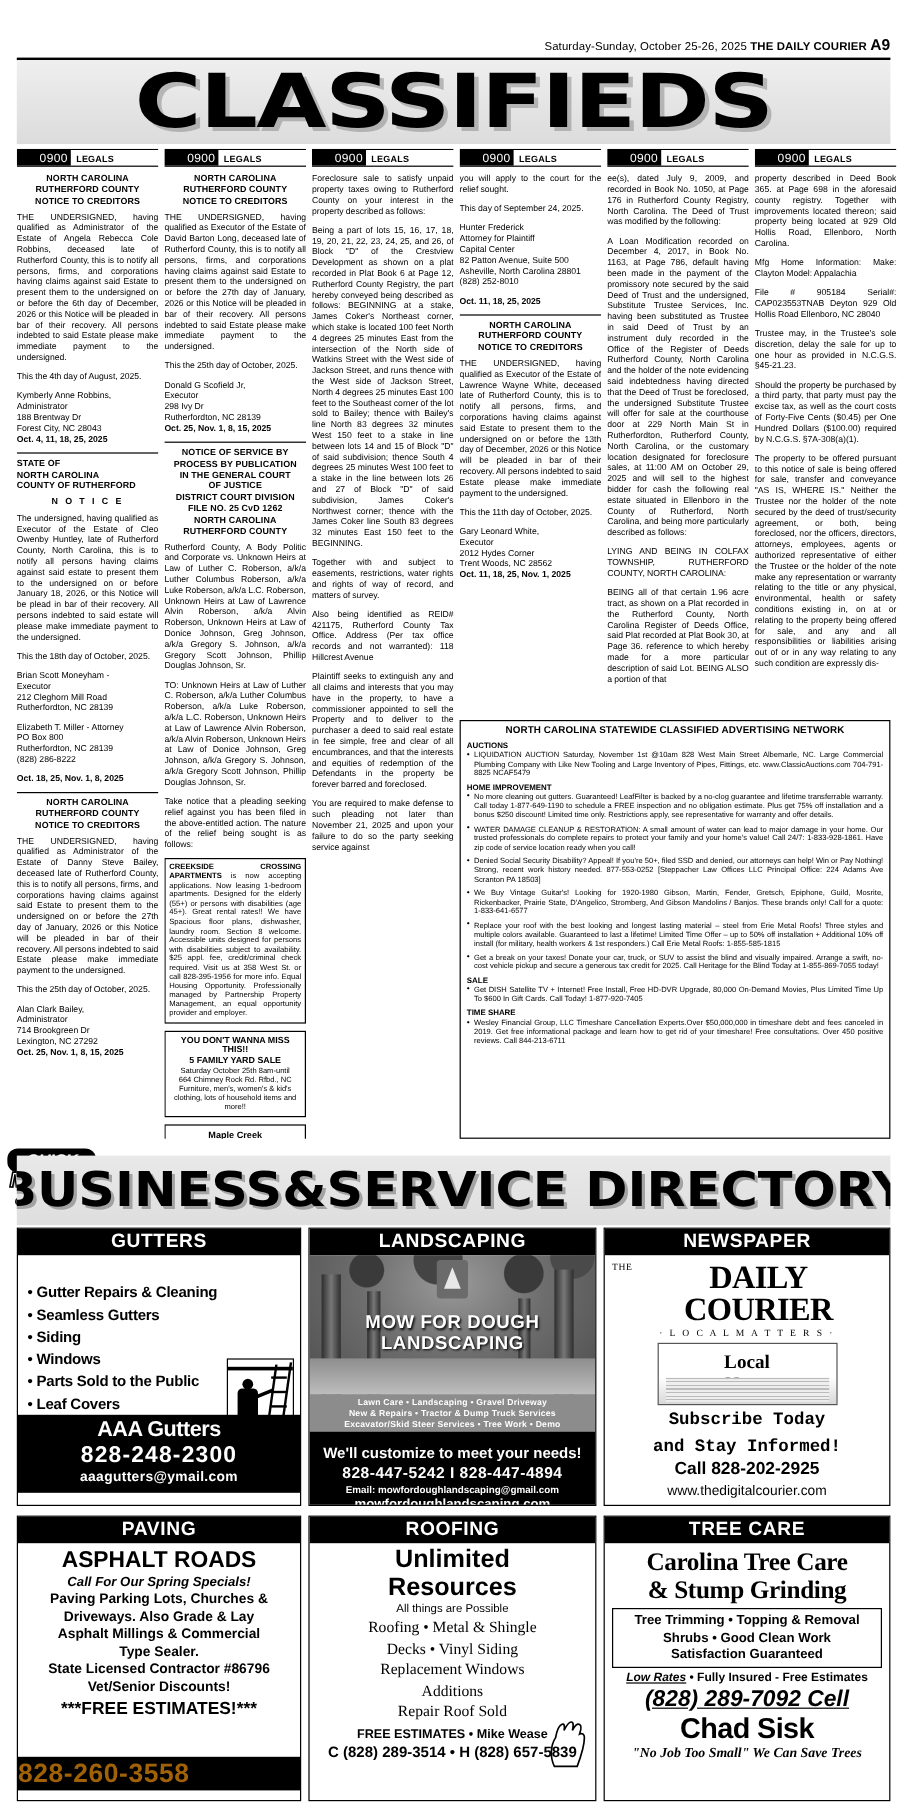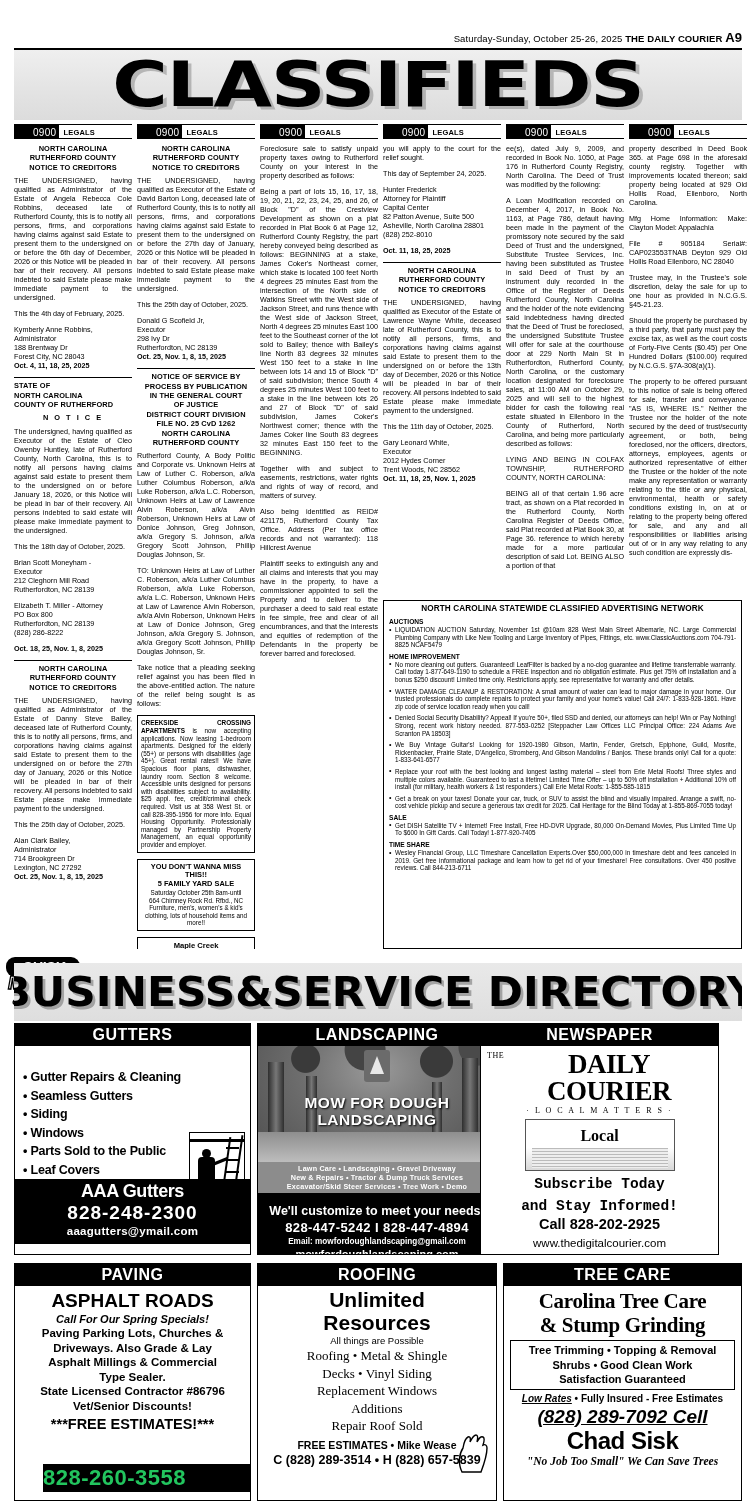--- a/index.html
+++ b/index.html
@@ -270,22 +270,22 @@
   .np-call { font-weight:bold; font-size:14.5px; line-height:18px; }
   .np-url { font-weight:normal; font-size:11.5px; line-height:16px; margin-top:2px; }
 
   
   .pv-inner { text-align:center; padding:2px 4px 4px; }
   .pv-h1 { font-weight:bold; font-size:19px; line-height:22px; margin-top:2px; }
   .pv-ital { font-style:italic; font-weight:bold; font-size:11px; line-height:14px; }
   .pv-l { font-weight:bold; font-size:11.5px; line-height:14.5px; }
   .pv-free { font-weight:bold; font-size:14.5px; line-height:19px; margin-top:2px; }
   .pv-phone {
-    background:#000; color:#22c55e; font-weight:bold; font-size:22px;
-    line-height:28px; letter-spacing:.5px; margin-top:3px;margin-left:28px;
+    background:#000; color:#a16207; font-weight:bold; font-size:22px;
+    line-height:28px; letter-spacing:.5px; margin-top:3px;
   }
 
   
   .rf-inner { text-align:center; padding:2px 4px 4px; }
   .rf-u { font-weight:bold; font-size:21px; line-height:23px; }
   .rf-r { font-weight:bold; font-size:21px; line-height:23px; }
   .rf-all { font-size:9.5px; line-height:13px; }
   .rf-l { font-size:13px; line-height:17.5px; font-family:"Liberation Serif", serif; }
   .rf-free { font-weight:bold; font-size:10.5px; line-height:14px; margin-top:3px; }
   .rf-ph { font-weight:bold; font-size:12.5px; line-height:16px; }
@@ -330,21 +330,21 @@
       <div class="cat-head">
         <div class="cat-num">0900</div>
         <div class="cat-label">LEGALS</div>
       </div>
 
       <div class="ad">
         <h4 style="white-space: pre-line;">NORTH CAROLINA
 RUTHERFORD COUNTY
 NOTICE TO CREDITORS</h4>
         <p>THE UNDERSIGNED, having qualified as Administrator of the Estate of Angela Rebecca Cole Robbins, deceased late of Rutherford County, this is to notify all persons, firms, and corporations having claims against said Estate to present them to the undersigned on or before the 6th day of December, 2026 or this Notice will be pleaded in bar of their recovery. All persons indebted to said Estate please make immediate payment to the undersigned.</p>
-        <p class="noj">This the 4th day of February, 2025.</p>
+        <p class="noj">This the 4th day of August, 2025.</p>
         <div class="sig">
           <div>Kymberly Anne Robbins,</div>
           <div>Administrator</div>
           <div>188 Brentway Dr</div>
           <div>Forest City, NC 28043</div>
           <div class="d">Oct. 4, 11, 18, 25, 2025</div>
         </div>
       </div>
 
       <div class="ad">
@@ -448,20 +448,21 @@
       <div class="cat-head">
         <div class="cat-num">0900</div>
         <div class="cat-label">LEGALS</div>
       </div>
       <div class="ad">
         <p>Foreclosure sale to satisfy unpaid property taxes owing to Rutherford County on your interest in the property described as follows:</p>
         <p>Being a part of lots 15, 16, 17, 18, 19, 20, 21, 22, 23, 24, 25, and 26, of Block "D" of the Crestview Development as shown on a plat recorded in Plat Book 6 at Page 12, Rutherford County Registry, the part hereby conveyed being described as follows: BEGINNING at a stake, James Coker's Northeast corner, which stake is located 100 feet North 4 degrees 25 minutes East from the intersection of the North side of Watkins Street with the West side of Jackson Street, and runs thence with the West side of Jackson Street, North 4 degrees 25 minutes East 100 feet to the Southeast corner of the lot sold to Bailey; thence with Bailey's line North 83 degrees 32 minutes West 150 feet to a stake in line between lots 14 and 15 of Block "D" of said subdivision; thence South 4 degrees 25 minutes West 100 feet to a stake in the line between lots 26 and 27 of Block "D" of said subdivision, James Coker's Northwest corner; thence with the James Coker line South 83 degrees 32 minutes East 150 feet to the BEGINNING.</p>
         <p>Together with and subject to easements, restrictions, water rights and rights of way of record, and matters of survey.</p>
         <p>Also being identified as REID# 421175, Rutherford County Tax Office. Address (Per tax office records and not warranted): 118 Hillcrest Avenue</p>
         <p>Plaintiff seeks to extinguish any and all claims and interests that you may have in the property, to have a commissioner appointed to sell the Property and to deliver to the purchaser a deed to said real estate in fee simple, free and clear of all encumbrances, and that the interests and equities of redemption of the Defendants in the property be forever barred and foreclosed.</p>
+        <p>You are required to make defense to such pleading not later than November 21, 2025 and upon your failure to do so the party seeking service against</p>
       </div>
     </div>
 
     <div class="col c4">
       <div class="cat-head">
         <div class="cat-num">0900</div>
         <div class="cat-label">LEGALS</div>
       </div>
       <div class="ad">
         <p>you will apply to the court for the relief sought.</p>
@@ -608,21 +609,21 @@
 New &amp; Repairs • Tractor &amp; Dump Truck Services
 Excavator/Skid Steer Services • Tree Work • Demo</div>
       <div class="ls-foot">
         <div class="l1">We'll customize to meet your needs!</div>
         <div class="l2">828-447-5242  I  828-447-4894</div>
         <div class="l3">Email: mowfordoughlandscaping@gmail.com</div>
         <div class="l4">mowfordoughlandscaping.com</div>
       </div>
     </div>
 
-    <div class="bsd-cell" style="left:466px;top:0;width:239px;height:232px;">
+    <div class="bsd-cell" style="left:489px;top:0;width:239px;height:232px;">
       <div class="bsd-hdr">NEWSPAPER</div>
       <div class="np-inner">
         <div style="display:flex;align-items:flex-start;justify-content:center;gap:2px;">
           <span class="np-the">THE</span>
           <span class="np-logo">DAILY COURIER</span>
         </div>
         <div class="np-tag">· L O C A L   M A T T E R S ·</div>
         <div class="np-phone-img">
           <span class="ln">Local News</span>
           <div class="strip"></div>

